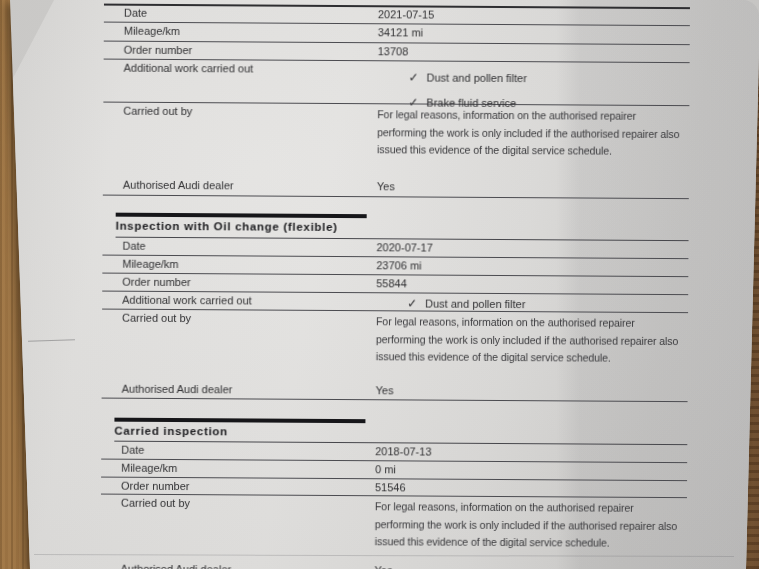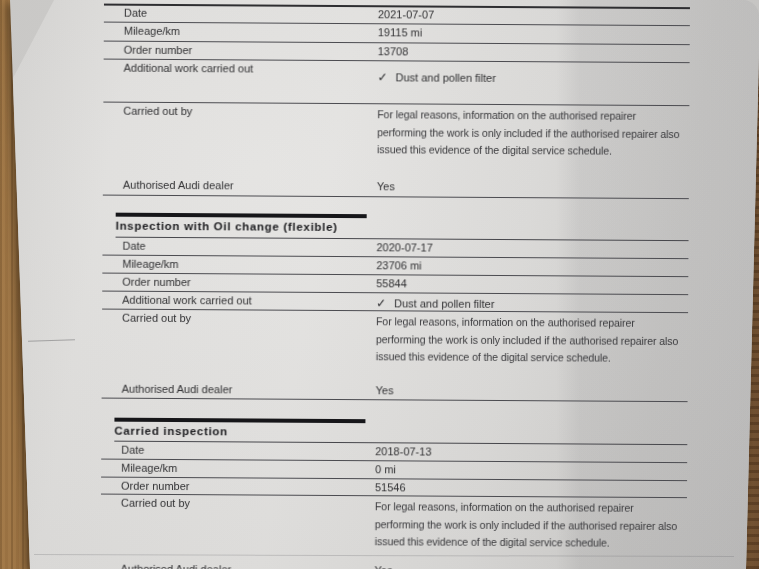--- a/index.html
+++ b/index.html
@@ -45,21 +45,21 @@
     transform:rotate(.35deg);transform-origin:10px 0;
     filter:blur(.22px);
   }
   .topline{position:absolute;left:104px;top:3px;width:586px;height:2px;background:#2e2e31;}
   .row{position:absolute;left:104px;width:586px;border-bottom:1px solid #4b4b50;}
   .row.noline{border-bottom:none;}
   .lbl{position:absolute;left:20px;top:2px;font-size:11px;white-space:nowrap;}
   .val{position:absolute;left:274px;top:2px;font-size:11px;white-space:nowrap;}
   .legal div{line-height:17.5px;font-size:10.6px;letter-spacing:-.1px;color:#3a3a3d;}
   .checks{padding-top:0;}
-  .checks .check-item{line-height:17px;white-space:nowrap;}
+  .checks .check-item{line-height:17px;white-space:nowrap;margin-left:31px;}
   .checks.double{top:6px;}
   .checks.double .check-item{margin-bottom:4px;line-height:21px;}
   .check{display:inline-block;margin-right:8px;font-size:12px;color:#2c2c2f;}
   .section-bar{position:absolute;left:117px;width:251px;height:4px;background:#161619;}
   .section-title{position:absolute;left:117px;font-size:11.5px;font-weight:700;letter-spacing:.7px;color:#1c1c1f;white-space:nowrap;}
   .hline{position:absolute;left:117px;width:573px;height:1px;background:#46464b;}
 </style>
 </head>
 <body>
 
@@ -71,34 +71,35 @@
   <div class="paper">
     <div class="crease-left"></div>
     <div class="crease-bottom"></div>
 
     <div class="content">
 
       <div class="topline"></div>
 
       <div class="row" style="top:4px;height:17px">
         <div class="lbl">Date</div>
-        <div class="val">2021-07-07</div>
+        <div class="val">2021-07-15</div>
       </div>
       <div class="row" style="top:22px;height:18px">
         <div class="lbl">Mileage/km</div>
-        <div class="val">19115 mi</div>
+        <div class="val">34121 mi</div>
       </div>
       <div class="row" style="top:41px;height:17px">
         <div class="lbl">Order number</div>
         <div class="val">13708</div>
       </div>
       <div class="row" style="top:59px;height:42px">
         <div class="lbl">Additional work carried out</div>
         <div class="val checks double">
           <div class="check-item"><span class="check">✓</span><span>Dust and pollen filter</span></div>
+          <div class="check-item"><span class="check">✓</span><span>Brake fluid service</span></div>
         </div>
       </div>
       <div class="row noline" style="top:102px;height:72px">
         <div class="lbl">Carried out by</div>
         <div class="val legal">
           <div>For legal reasons, information on the authorised repairer</div>
           <div>performing the work is only included if the authorised repairer also</div>
           <div>issued this evidence of the digital service schedule.</div>
         </div>
       </div>

